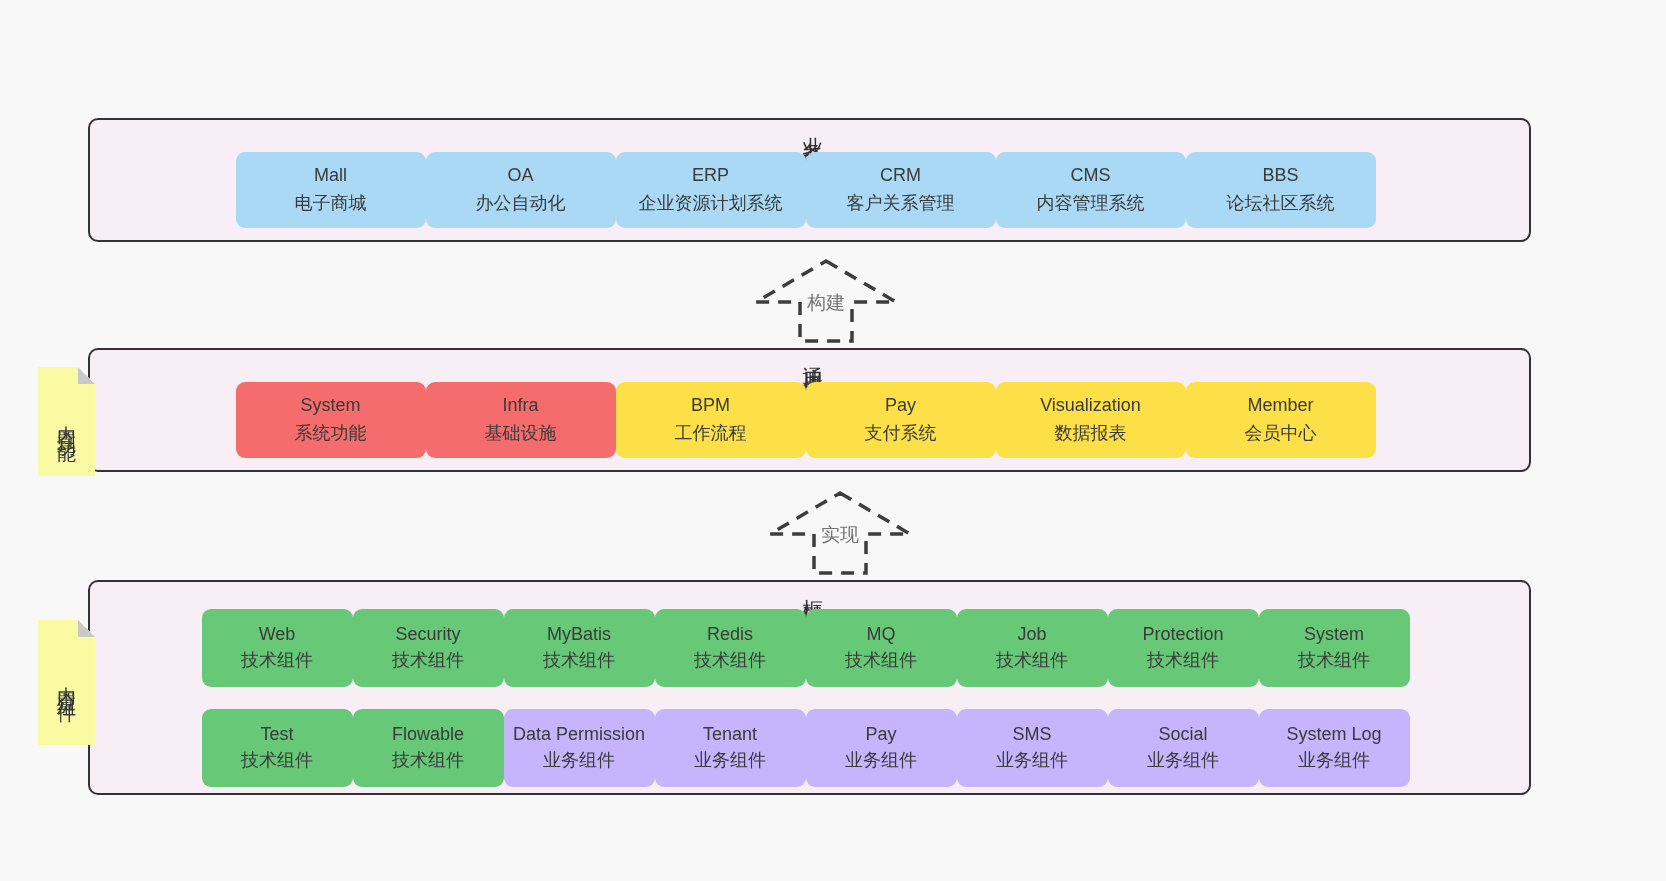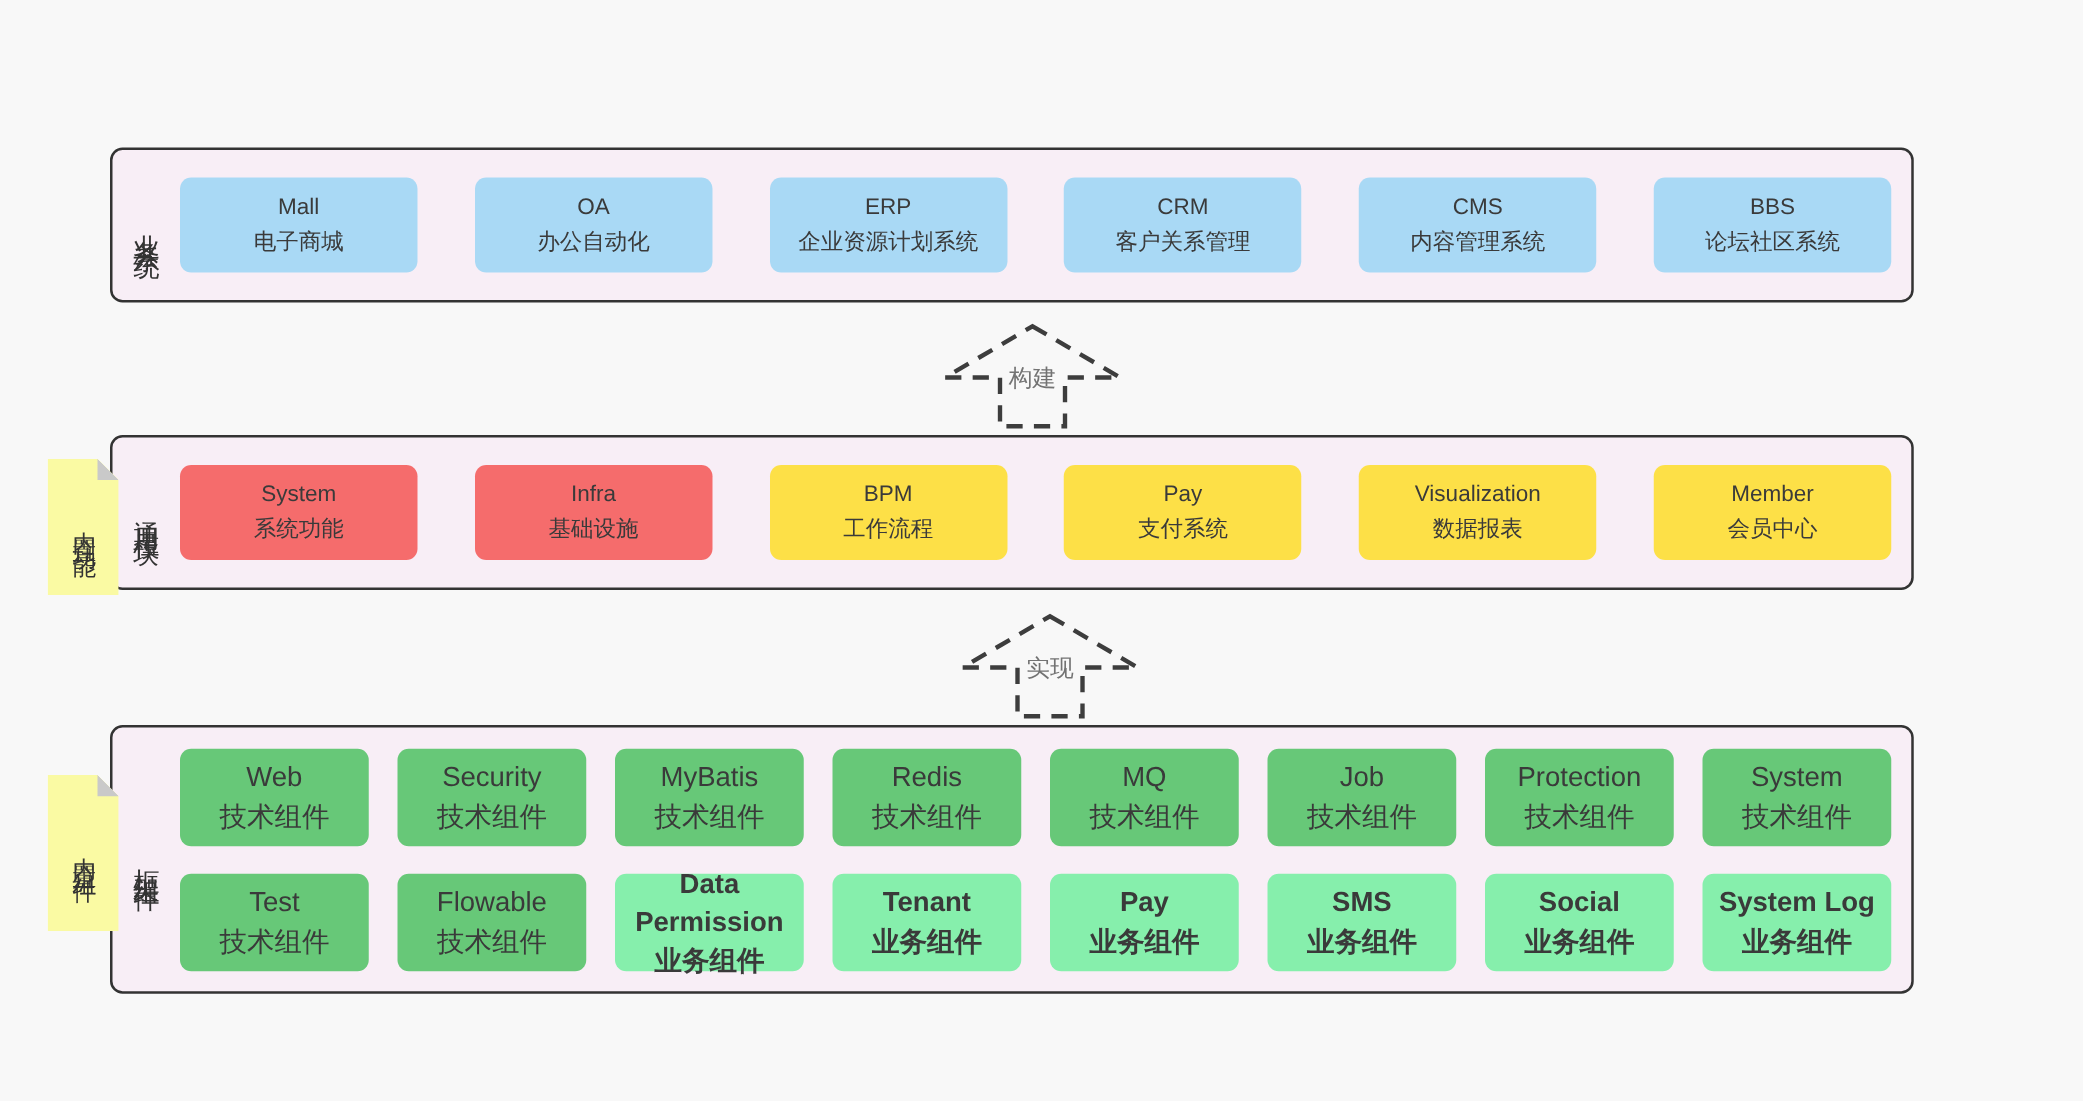--- a/index.html
+++ b/index.html
@@ -7,21 +7,21 @@
     font-family: "Liberation Sans", "DejaVu Sans", sans-serif;
     background:#f8f8f8;
   }
   .canvas {
     position:relative; width:1666px; height:881px;
     background:#f8f8f8; overflow:hidden;
   }
   .band {
     position:absolute; left:88px; width:1443px; box-sizing:border-box;
     background:#f8eef6; border:2px solid #333333; border-radius:10px;
-    display:flex; align-items:center;
+    display:flex; align-items:center;flex-direction:column;
   }
   .band-1 { top:118px; height:124px; }
   .band-2 { top:348px; height:124px; }
   .band-3 { top:580px; height:215px; }
   .band-label {
     writing-mode:vertical-lr; text-orientation:upright;
     font-size:21px; color:#333; letter-spacing:5px;
     margin:0 6px 0 12px; white-space:nowrap;
   }
   .band-content {
@@ -32,26 +32,26 @@
     flex-direction:column; justify-content:center; gap:22px;
     align-items:stretch;
   }
   .row { display:flex; justify-content:space-between; width:100%; }
   .box {
     border-radius:9px; display:flex; flex-direction:column;
     justify-content:center; align-items:center; text-align:center;
     color:#3a3a3a;
   }
   .size-l { width:190px; height:76px; font-size:18px; line-height:1.55; }
-  .size-s { width:151px; height:78px; font-size:22px; line-height:1.42; }
+  .size-s { width:151px; height:78px; font-size:18px; line-height:1.42; }
   .blue        { background:#a9d9f5; }
   .red         { background:#f56c6c; }
   .pink        { background:#fde047; }
   .green-dark  { background:#67c878; }
-  .green-light { background:#86efac;font-weight:bold; }
+  .green-light { background:#c4b5fd; }
   .arrow { position:absolute; width:150px; height:88px; }
   .arrow-1 { left:751px; top:256px; }
   .arrow-2 { left:765px; top:488px; }
   .arrow svg { position:absolute; left:0; top:0; }
   .arrow-label {
     position:absolute; left:50%; top:47px; transform:translate(-50%,-50%);
     font-size:19px; color:#737373; background:#f8f8f8; padding:0 3px;
     white-space:nowrap;
   }
   .sticky {

